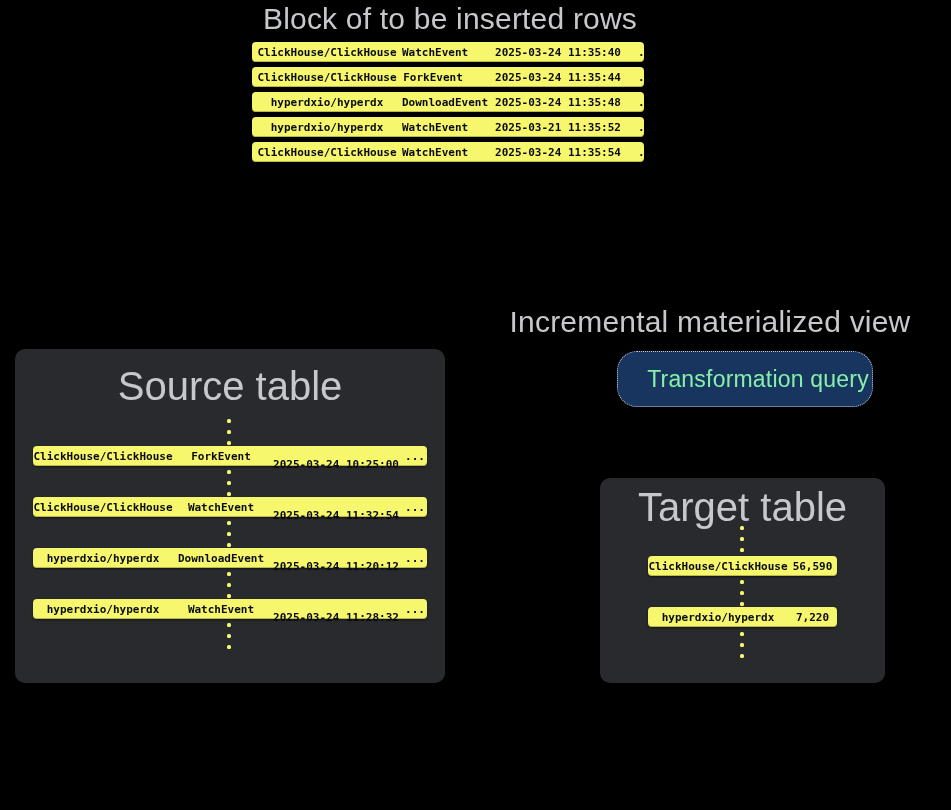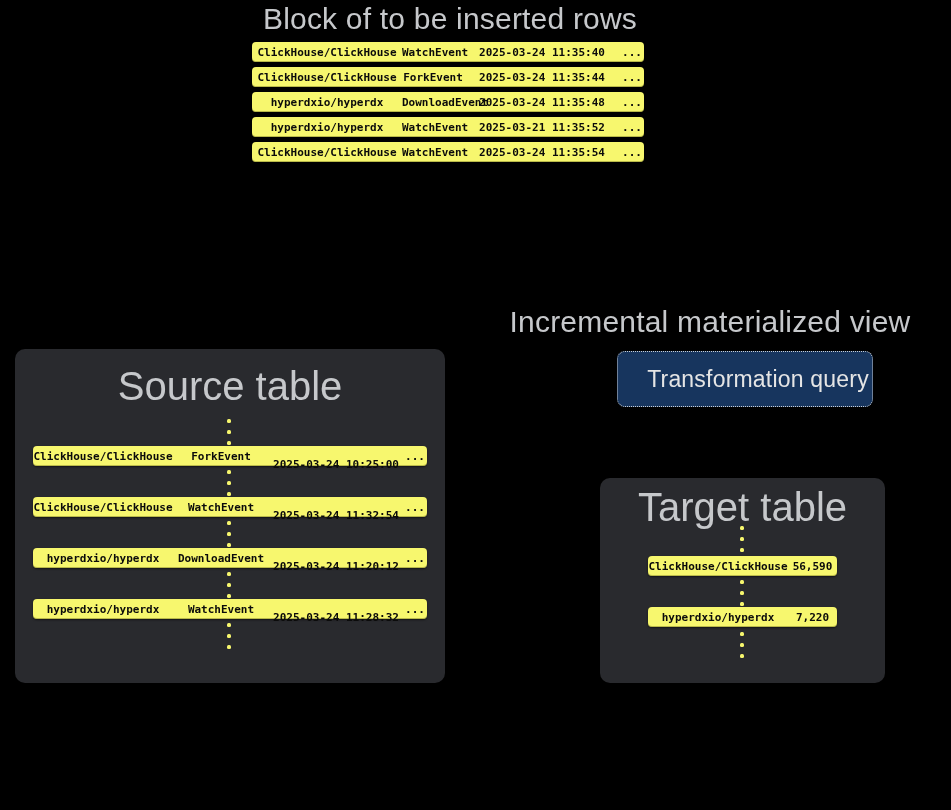--- a/index.html
+++ b/index.html
@@ -54,44 +54,44 @@
     font-weight:bold;
     font-size:11px;
     color:#0b0b0b;
     box-shadow:0 1px 2px rgba(0,0,0,0.55), inset 0 -1px 0 rgba(110,110,30,0.45);
     white-space:nowrap;
   }
   .yrow span{display:block;text-align:center;flex:none;}
   
   .top-row{left:252px;width:392px;}
   .top-row .c1{width:150px;} .top-row .c2{width:62px;}
-  .top-row .c3{width:156px;} .top-row .c4{width:24px;}
+  .top-row .c3{width:156px;margin-left:16px;} .top-row .c4{width:24px;}
   
   .src-row{left:18px;width:394px;}
   .src-row .c1{width:140px;} .src-row .c2{width:96px;}
   .src-row .c3{width:134px;margin-top:16px;} .src-row .c4{width:24px;}
   
   .tgt-row{left:48px;width:189px;}
   .tgt-row .c1{width:140px;} .tgt-row .c2{width:49px;}
   .dots{
     position:absolute;
     display:flex;flex-direction:column;gap:7px;
   }
   .dots i{
     width:4px;height:4px;border-radius:1.5px;
     background:var(--yellow);display:block;
   }
   .mv-button{
     position:absolute;
     left:617px;top:351px;width:256px;height:56px;
     background:var(--btn-bg);
     border:1px dotted #c9ced4;
-    border-radius:8px;
+    border-radius:20px;
     display:flex;align-items:center;justify-content:center;
-    color:#e5e5e5;
+    color:#86efac;
     font-size:23px;
     letter-spacing:0.2px;
     padding-left:26px;
   }
 </style>
 </head>
 <body>
 
 <div class="canvas">
 

